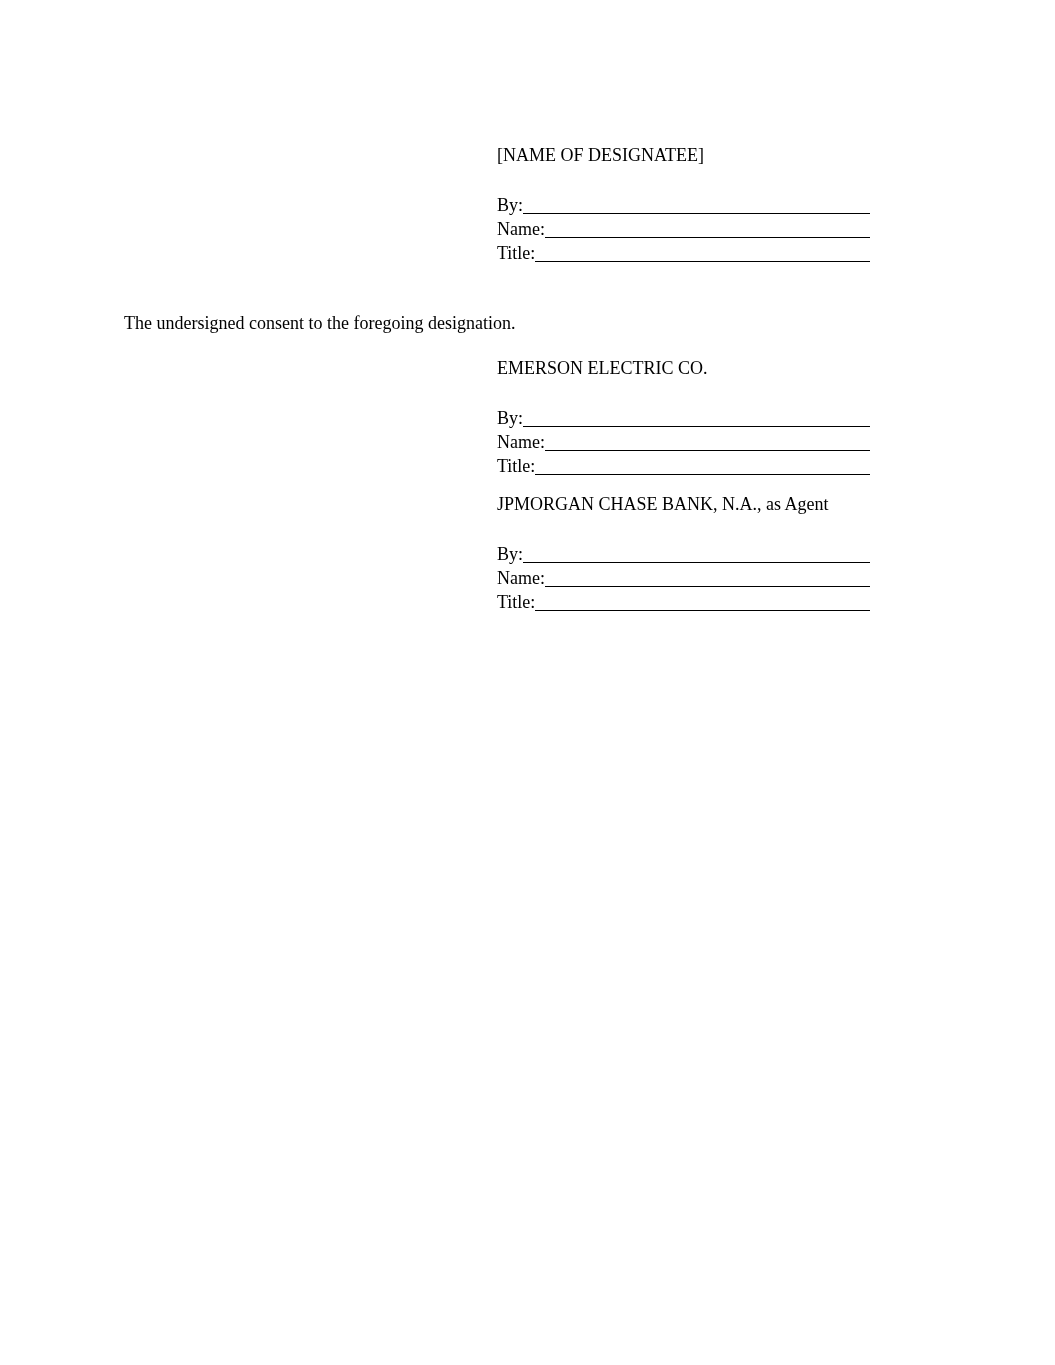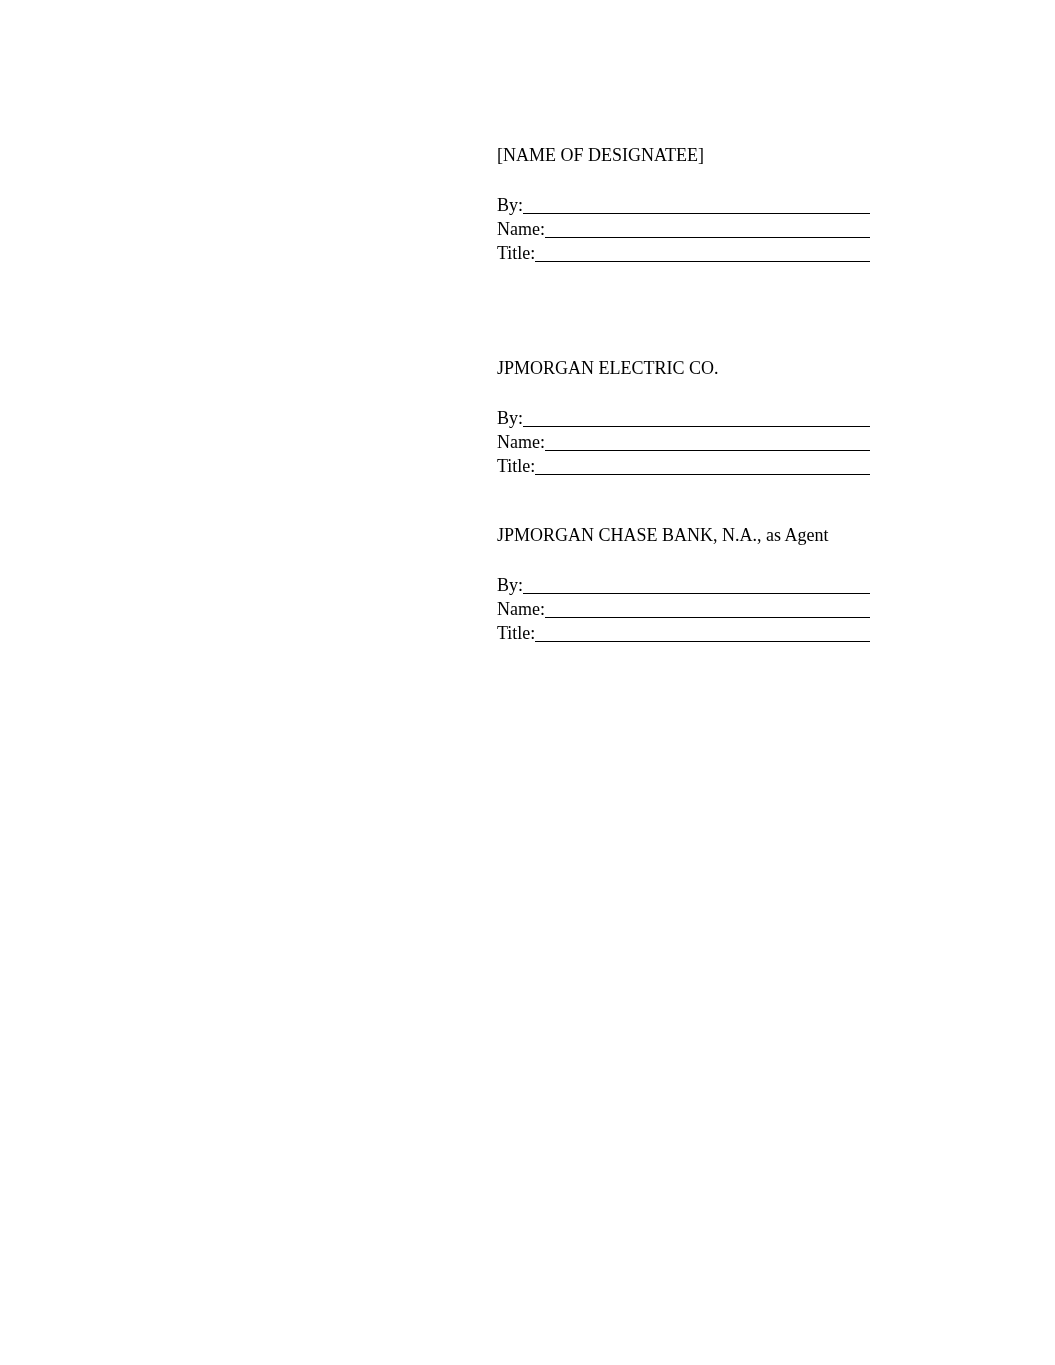--- a/index.html
+++ b/index.html
@@ -42,21 +42,21 @@
     margin-bottom: 3px;
   }
   .consent {
     position: absolute;
     left: 124px;
     top: 311px;
     white-space: nowrap;
   }
   #block-designatee { top: 143px; }
   #block-emerson    { top: 356px; }
-  #block-jpmorgan   { top: 523px; }
+  #block-jpmorgan   { top: 492px; }
 </style>
 </head>
 <body>
 
 <div class="page">
 
   <div class="sig-block" id="block-designatee">
     <div class="party">[NAME OF DESIGNATEE]</div>
     <div class="sig-rows">
       <div class="sig-row">
@@ -67,23 +67,24 @@
         <span class="sig-label">Name:</span>
         <span class="sig-line"></span>
       </div>
       <div class="sig-row">
         <span class="sig-label">Title:</span>
         <span class="sig-line"></span>
       </div>
     </div>
   </div>
 
+  <div class="consent">The undersigned consent to the foregoing designation.</div>
 
   <div class="sig-block" id="block-emerson">
-    <div class="party">JPMORGAN ELECTRIC CO.</div>
+    <div class="party">EMERSON ELECTRIC CO.</div>
     <div class="sig-rows">
       <div class="sig-row">
         <span class="sig-label">By:</span>
         <span class="sig-line"></span>
       </div>
       <div class="sig-row">
         <span class="sig-label">Name:</span>
         <span class="sig-line"></span>
       </div>
       <div class="sig-row">

